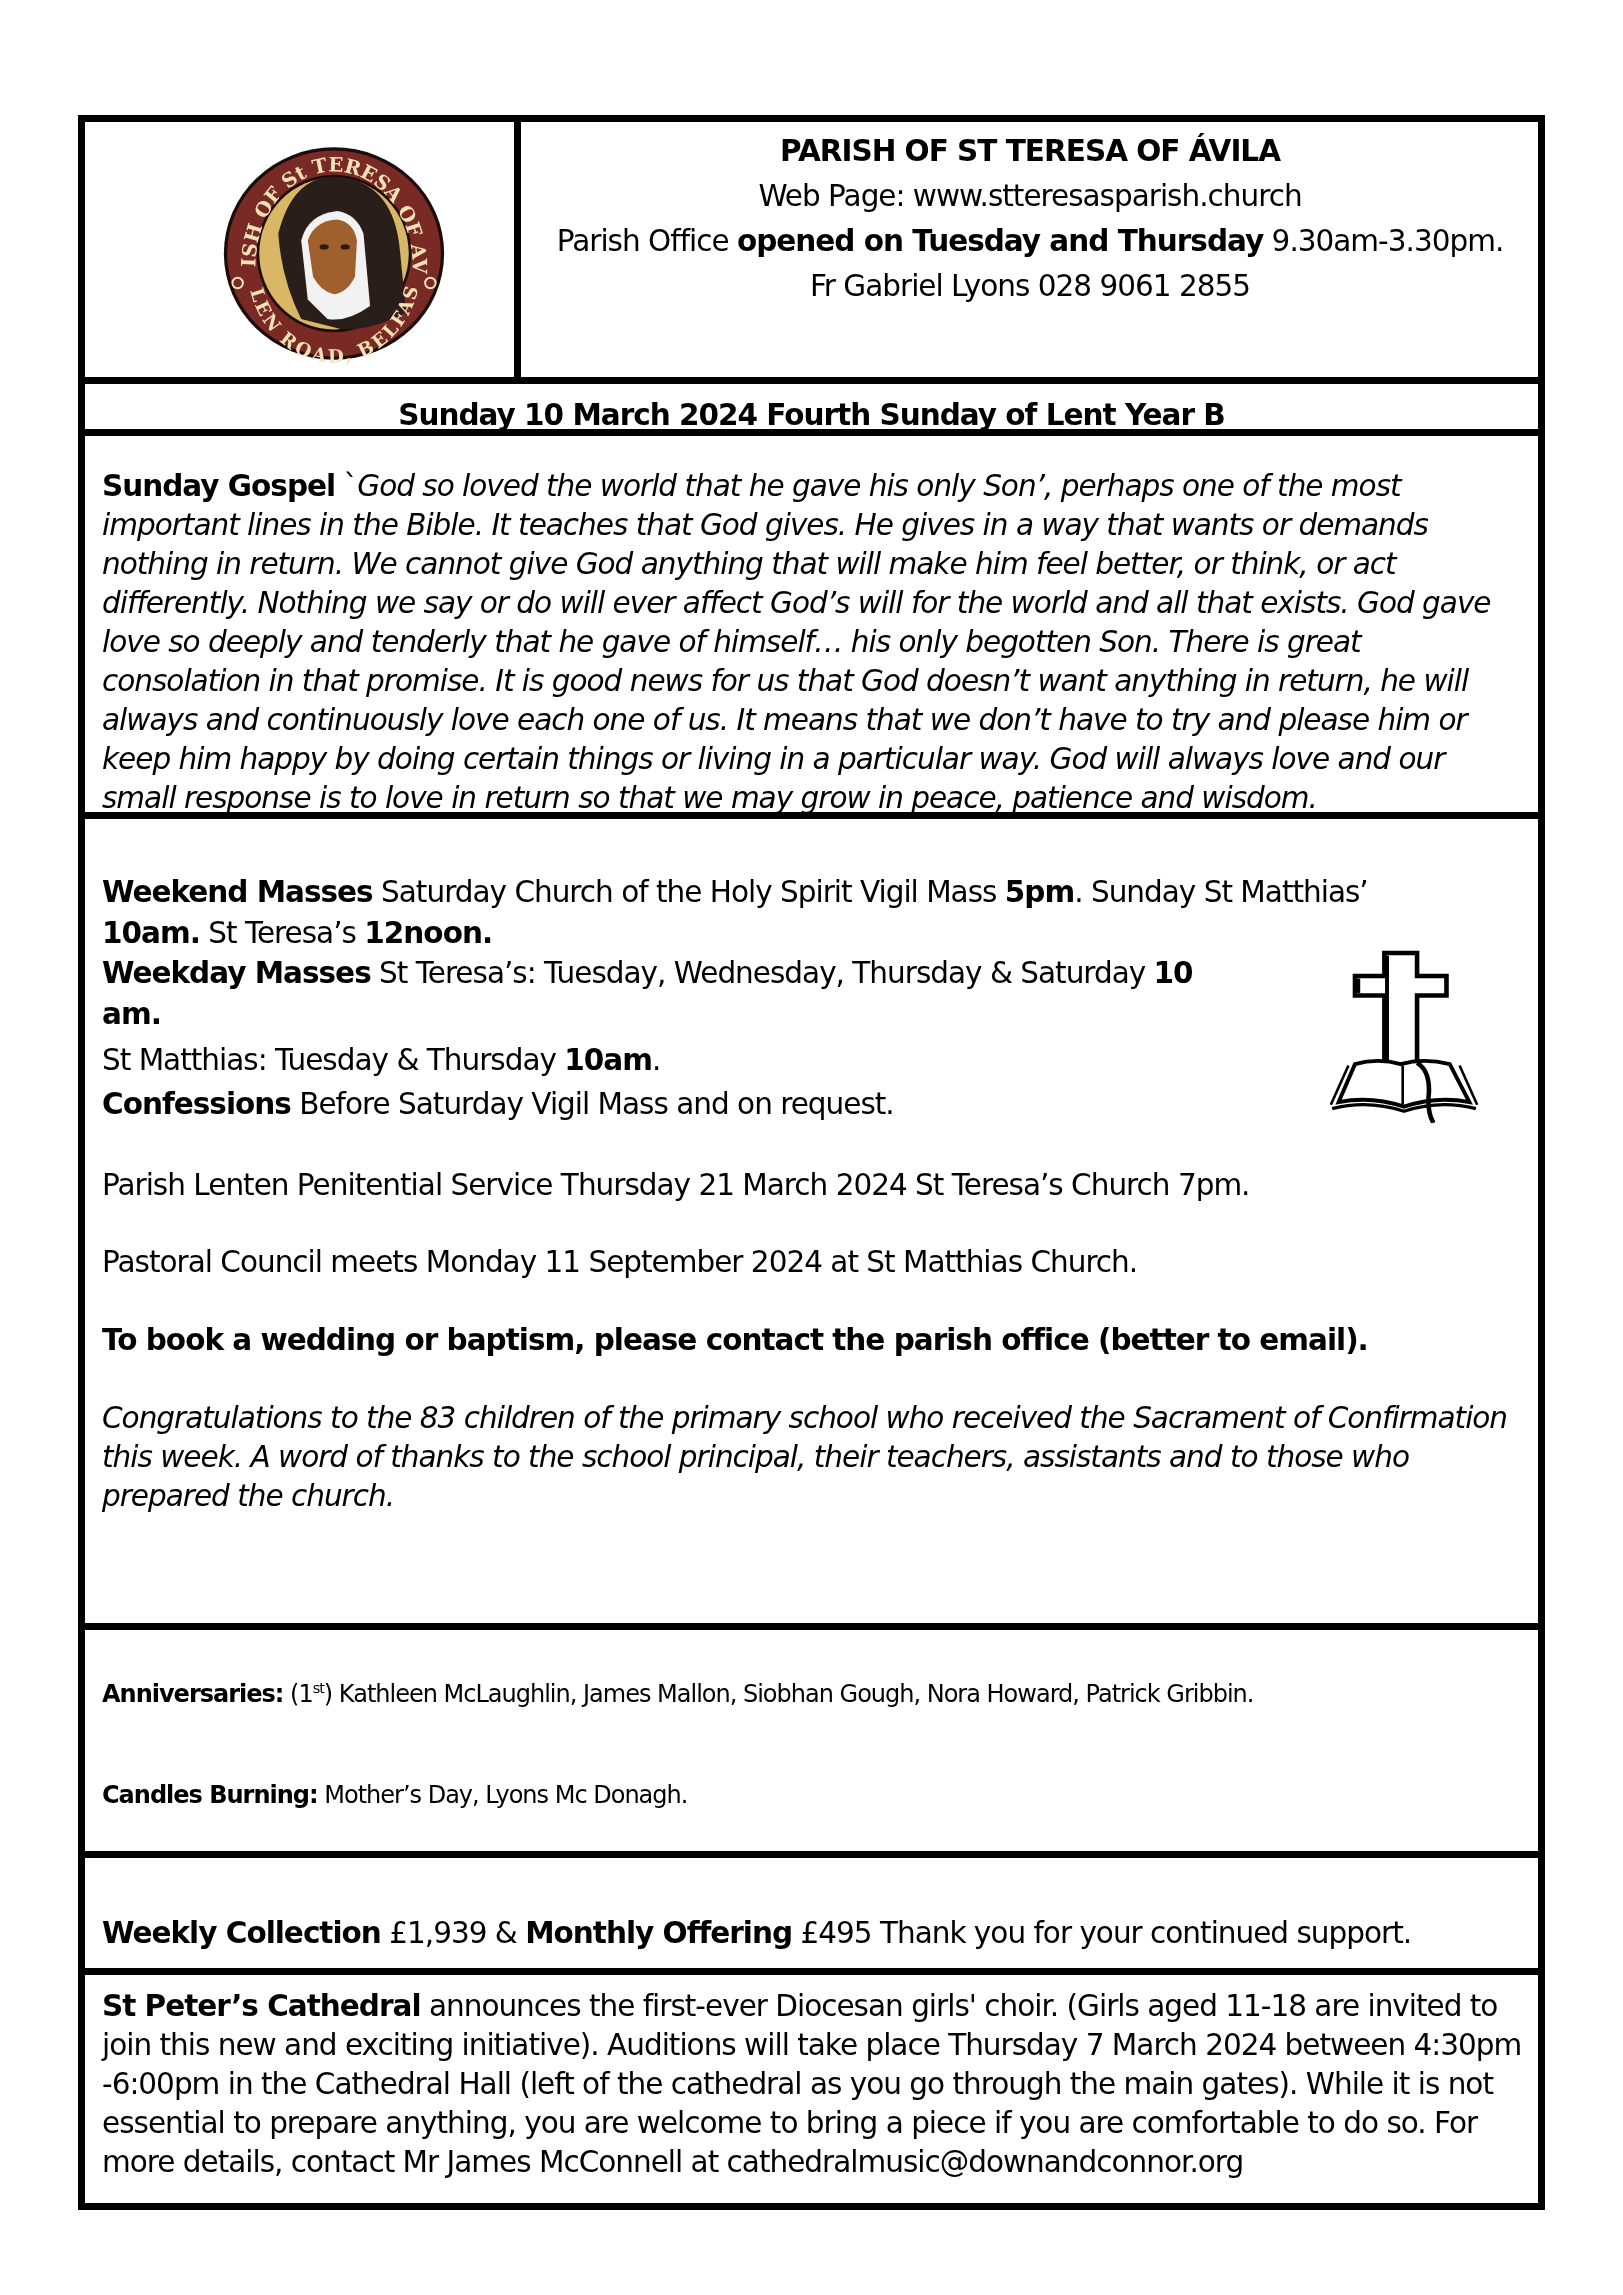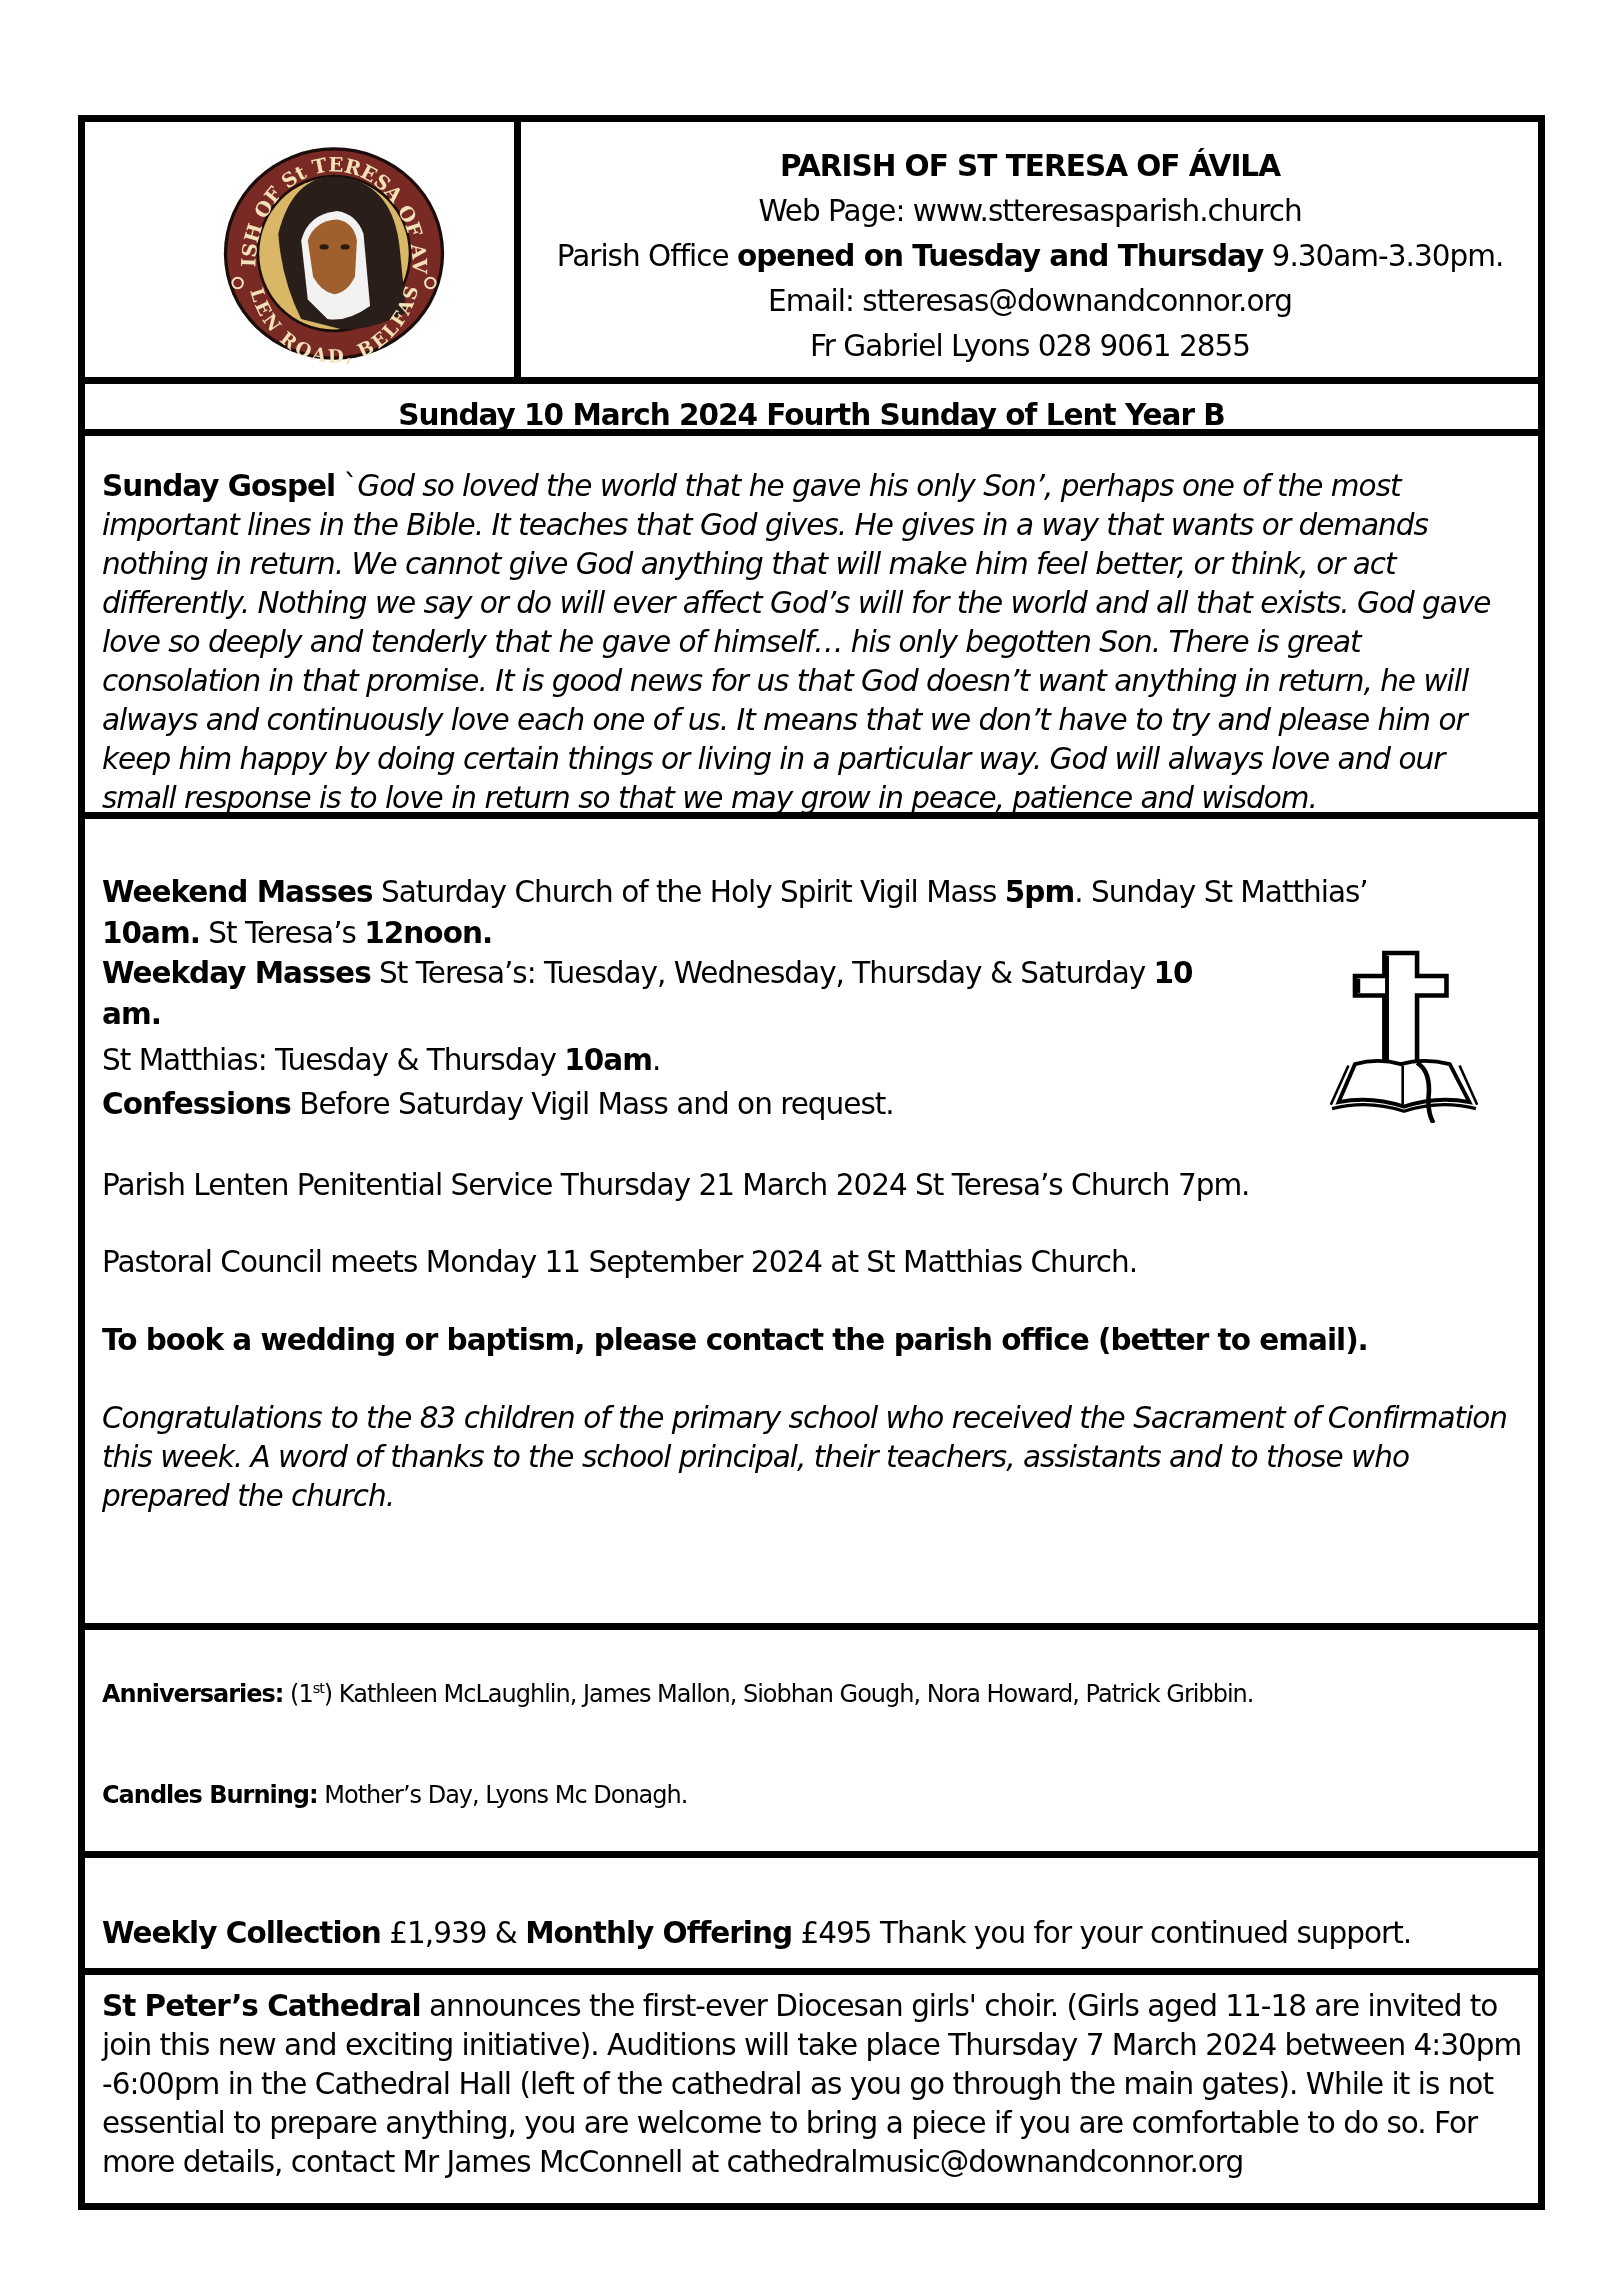--- a/index.html
+++ b/index.html
@@ -6,21 +6,21 @@
   body { width: 1623px; height: 2295px; position: relative; overflow: hidden;
          font-family: "DejaVu Sans", sans-serif; color: #000; }
   .page-frame { position: absolute; left: 78px; top: 115px; width: 1453px; height: 2081px;
                 border: 7.9px solid #000; }
   .row { position: absolute; left: 0; right: 0; border-bottom: 7.9px solid #000; box-sizing: border-box; }
   .row.last { border-bottom: none; }
   
   .hdr { top: 0; height: 262px; }
   .logo-cell { position: absolute; left: 0; top: 0; width: 429px; height: 255px; border-right: 7.9px solid #000; box-sizing: content-box; }
   .info-cell { position: absolute; left: 437px; right: 0; top: 0; height: 308px; text-align: center;
-               font-size: 29.5px; line-height: 45px; padding-top: 22px; box-sizing: border-box; letter-spacing: -1px; }
+               font-size: 29.5px; line-height: 45px; padding-top: 7px; box-sizing: border-box; letter-spacing: -1px; }
   .info-cell .title { font-weight: bold; }
   .b { font-weight: bold; }
   .i { font-style: italic; }
   .date-row { top: 262px; height: 52px; text-align: center; font-weight: bold; font-size: 29.5px;
               line-height: 63px; letter-spacing: -1px; }
   .gospel-row { top: 334px; height: 363px; padding: 10.5px 11.8px 0 17px; font-size: 29.5px; line-height: 39px; letter-spacing: -1px; }
   .notices-row { top: 698px; height: 810px; padding: 0 11.8px 0 17px; font-size: 29.5px; letter-spacing: -1px; }
   .anniv-row { top: 1508px; height: 228px; padding: 0 11.8px 0 17px; font-size: 24px; letter-spacing: -1px; }
   .coll-row { top: 1782px; height: 71px; padding: 0 11.8px 0 17px; font-size: 29.5px; letter-spacing: -1px; line-height: 59px; }
   .cath-row { top: 1854px; height: 228px; padding: 10.5px 11.8px 0 17px; font-size: 29.5px; line-height: 39px; letter-spacing: -1px; }
@@ -59,21 +59,20 @@
         </text>
         <text font-family="DejaVu Serif, serif" font-weight="bold" font-size="28" fill="#f3e2b8">
           <textPath href="#arcBot" startOffset="50%" text-anchor="middle" dominant-baseline="hanging">GLEN ROAD, BELFAST</textPath>
         </text>
       </svg>
     </div>
     <div class="info-cell">
       <div class="title">PARISH OF ST TERESA OF ÁVILA</div>
       <div><span>Web Page: </span><span>www.stteresasparish.church</span></div>
       <div><span>Parish Office </span><span class="b">opened on Tuesday and Thursday</span><span> 9.30am-3.30pm.</span></div>
-      <div><span>Email: </span><span>stteresas@downandconnor.org</span></div>
       <div>Fr Gabriel Lyons 028 9061 2855</div>
     </div>
   </div>
 
   <div class="row date-row">
     <span>Sunday 10 March 2024 Fourth Sunday of Lent Year B</span>
   </div>
 
   <div class="row gospel-row box">
     <p><span class="b">Sunday Gospel</span><span> `</span><span class="i">God so loved the world that he gave his only Son’, perhaps one of the most important lines in the Bible. It teaches that God gives. He gives in a way that wants or demands nothing in return. We cannot give God anything that will make him feel better, or think, or act differently. Nothing we say or do will ever affect God’s will for the world and all that exists. God gave love so deeply and tenderly that he gave of himself… his only begotten Son. There is great consolation in that promise. It is good news for us that God doesn’t want anything in return, he will always and continuously love each one of us. It means that we don’t have to try and please him or keep him happy by doing certain things or living in a particular way. God will always love and our small response is to love in return so that we may grow in peace, patience and wisdom.</span></p>

